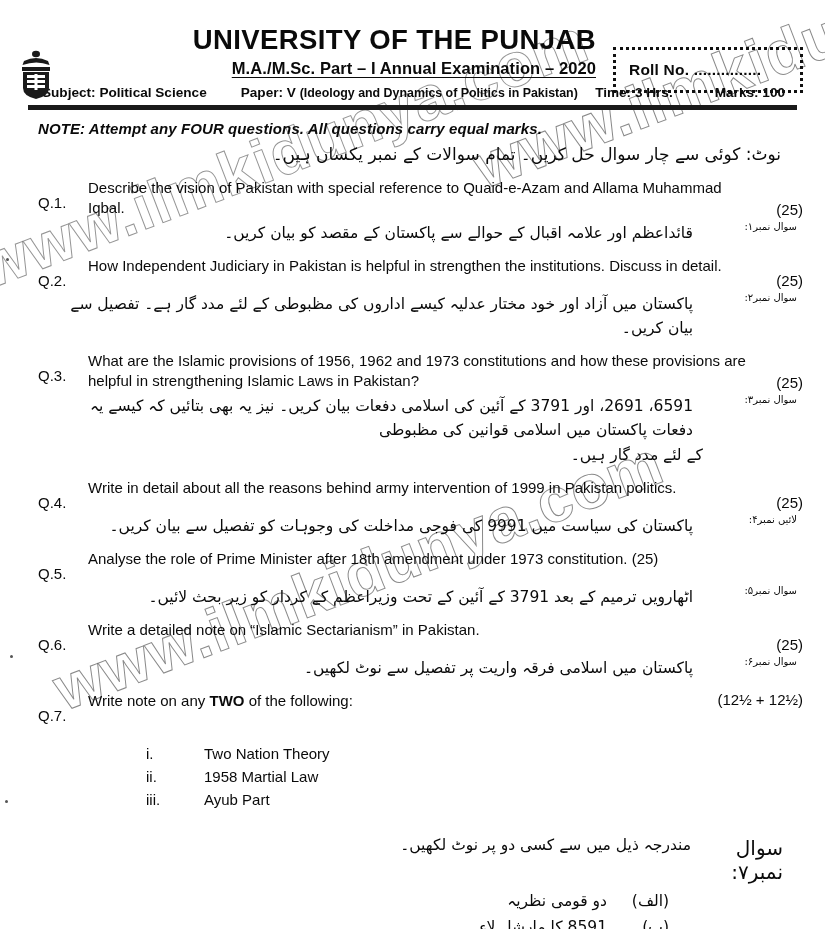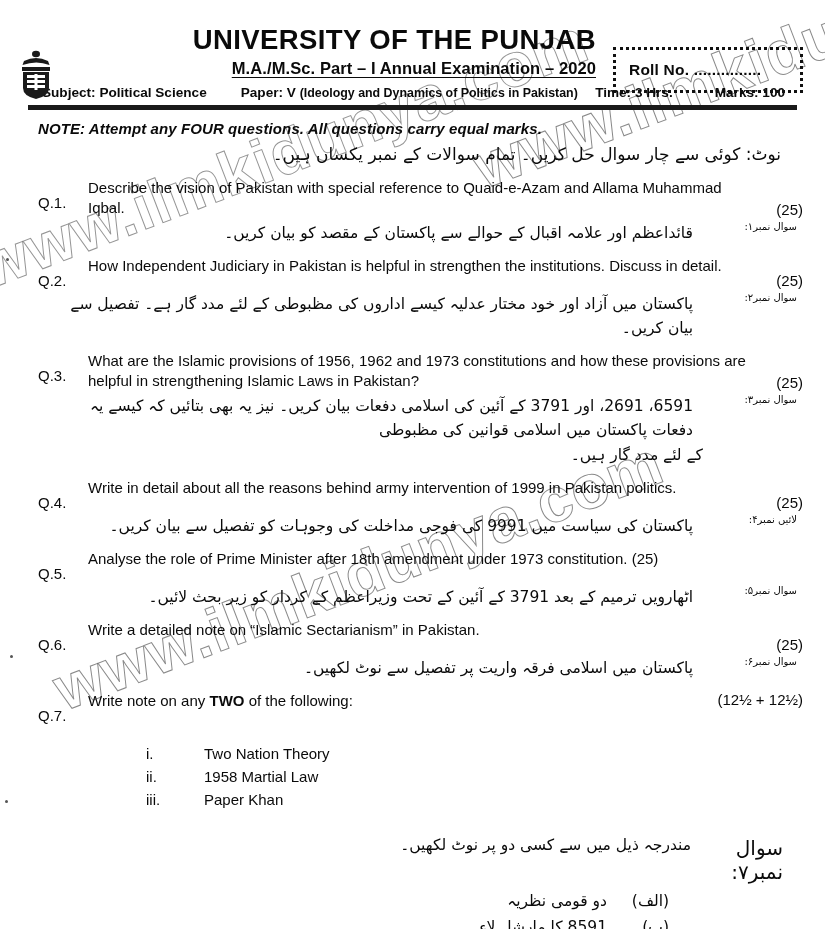--- a/index.html
+++ b/index.html
@@ -365,21 +365,21 @@
         <div class="q7-item">
           <span class="q7-roman">i.</span>
           <span class="q7-label">Two Nation Theory</span>
         </div>
         <div class="q7-item">
           <span class="q7-roman">ii.</span>
           <span class="q7-label">1958 Martial Law</span>
         </div>
         <div class="q7-item">
           <span class="q7-roman">iii.</span>
-          <span class="q7-label">Paper Khan</span>
+          <span class="q7-label">Ayub Part</span>
         </div>
       </div>
 
       <div id="bottom-ur">
         <div id="bottom-ur-head">
           <span class="txt urdu">مندرجہ ذیل میں سے کسی دو پر نوٹ لکھیں۔</span>
           <span class="lbl urdu">سوال نمبر۷:</span>
         </div>
         <div class="bottom-opt">
           <span class="opt-val urdu">دو قومی نظریہ</span>

